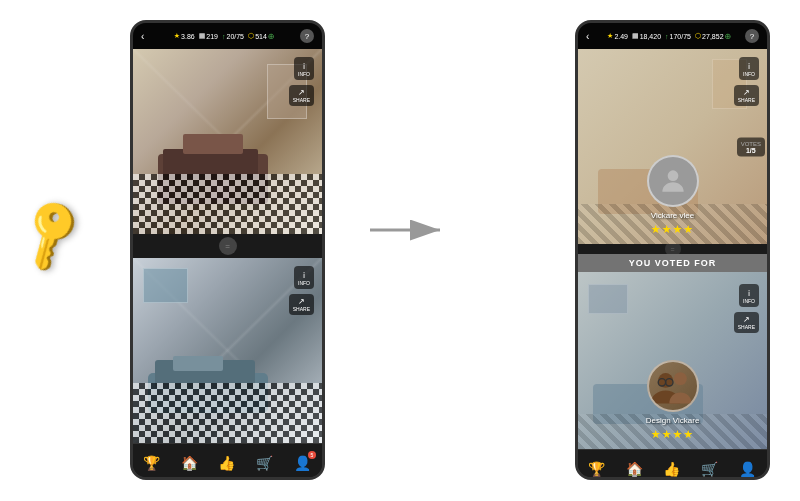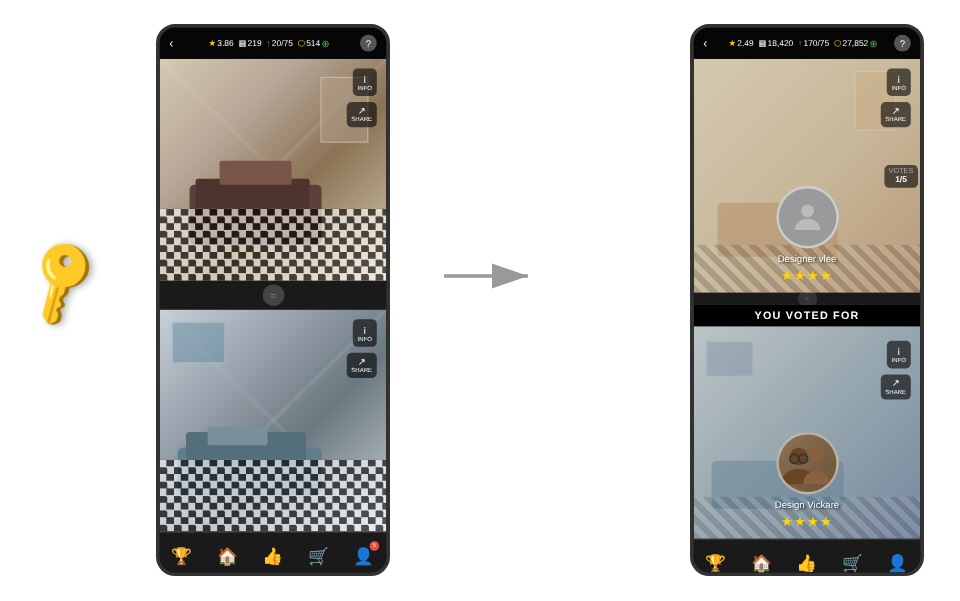--- a/index.html
+++ b/index.html
@@ -282,21 +282,21 @@
       font-size: 11px;
       letter-spacing: 1px;
     }
 
     
     .voted-banner {
       position: absolute;
       top: 0;
       left: 0;
       right: 0;
-      background: #000000;
+      background: #737373;
       color: #fff;
       text-align: center;
       font-size: 9px;
       font-weight: bold;
       padding: 4px;
       z-index: 10;
       letter-spacing: 1px;
     }
 
     
@@ -480,21 +480,21 @@
       <div style="position:absolute; bottom:0; left:0; right:0; height:40px; background:repeating-linear-gradient(45deg, rgba(0,0,0,0.15) 0, rgba(0,0,0,0.15) 5px, rgba(255,255,255,0.05) 5px, rgba(255,255,255,0.05) 10px);"></div>
     </div>
 
     <div class="profile-overlay">
       <div class="avatar-circle">
         <svg viewBox="0 0 24 24">
           <circle cx="12" cy="8" r="4" fill="#bbb"></circle>
           <path d="M4 20c0-4 3.6-7 8-7s8 3 8 7" fill="#bbb"></path>
         </svg>
       </div>
-      <div class="designer-name">Designer vlee</div>
+      <div class="designer-name">Vickare vlee</div>
       <div class="stars">★★★★</div>
     </div>
 
     <div style="position:absolute; right:4px; top:8px; z-index:10;">
       <div class="side-btn">
         <div style="font-size:8px;">ℹ</div>
         <div style="font-size:5px;">INFO</div>
       </div>
     </div>
     <div style="position:absolute; right:4px; top:36px; z-index:10;">

